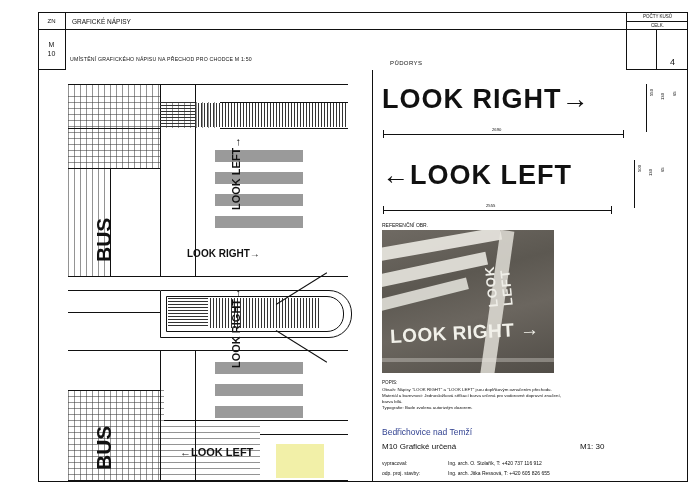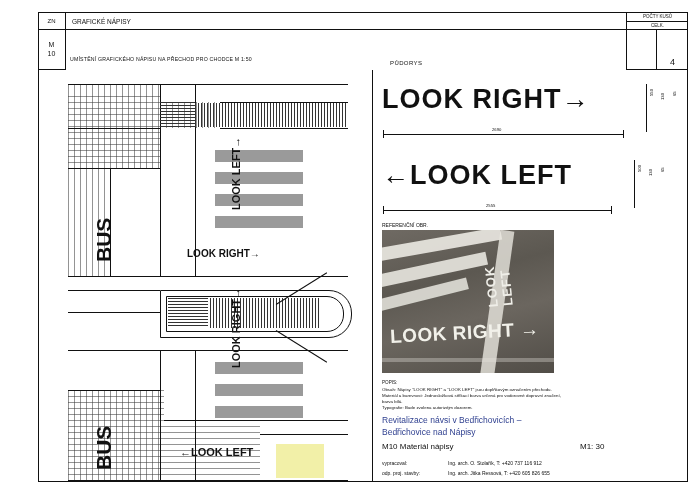--- a/index.html
+++ b/index.html
@@ -171,22 +171,21 @@
     <div style="position:absolute;left:8px;top:92px;font-size:19px;font-weight:bold;color:#f2f1ea;letter-spacing:.5px;transform:rotate(-3deg);">LOOK RIGHT →</div>
     <div class="pmark" style="left:0;top:128px;width:172px;height:4px;opacity:.35;"></div>
   </div>
 
   <div class="bt" style="left:382px;top:380px;font-size:4.6px;">POPIS:</div>
   <div class="bt" style="left:382px;top:387px;font-size:4.4px;">Obsah: Nápisy "LOOK RIGHT" a "LOOK LEFT" jsou doplňkovým označením přechodu.</div>
   <div class="bt" style="left:382px;top:393px;font-size:4.4px;">Materiál a barevnost: Jednosložková stříkací barva určená pro vodorovné dopravní značení,</div>
   <div class="bt" style="left:382px;top:399px;font-size:4.4px;">barva bílá.</div>
   <div class="bt" style="left:382px;top:405px;font-size:4.4px;">Typografie: Bude zvolena autorizéjm dozorem.</div>
 
-  <div class="bt brand" style="left:382px;top:415px;font-size:8.5px;">Revitalizace návsi v Bedřichovicích  –</div>
-  <div class="bt brand" style="left:382px;top:427px;font-size:8.5px;">Bedřichovice nad Nápisy</div>
-  <div class="bt" style="left:382px;top:442px;font-size:8px;">M10 Materiál nápisy</div>
+  <div class="bt brand" style="left:382px;top:427px;font-size:8.5px;">Bedřichovice nad Temží</div>
+  <div class="bt" style="left:382px;top:442px;font-size:8px;">M10 Grafické určená</div>
   <div class="bt" style="left:580px;top:442px;font-size:8px;">M1: 30</div>
   <div class="bt" style="left:382px;top:460px;font-size:5px;">vypracoval:</div>
   <div class="bt" style="left:448px;top:460px;font-size:5px;">Ing. arch. O. Stolařík, T: +420 737 116 912</div>
   <div class="bt" style="left:382px;top:470px;font-size:5px;">odp. proj. stavby:</div>
   <div class="bt" style="left:448px;top:470px;font-size:5px;">Ing. arch. Jitka Ressová, T: +420 605 826 655</div>
 
 </div>
 
 </body></html>

